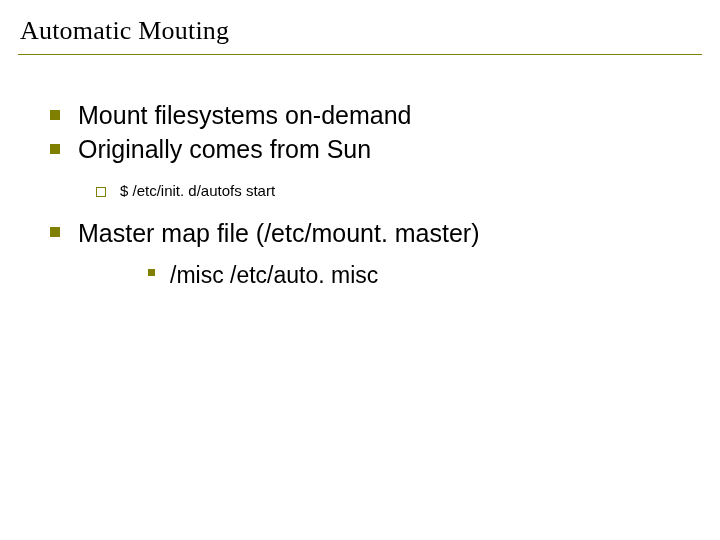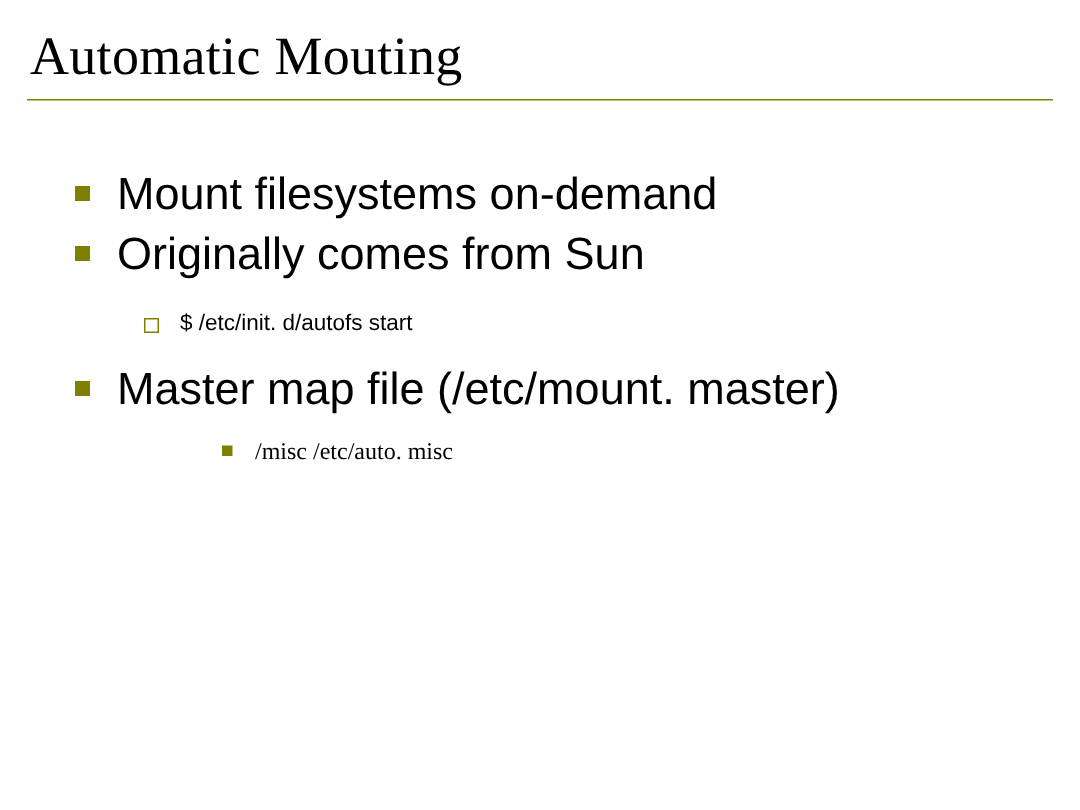--- a/index.html
+++ b/index.html
@@ -16,33 +16,33 @@
     position: relative;
     overflow: hidden;
   }
   .slide {
     padding: 10px 18px 18px 18px;
     width: 100%;
     height: 100%;
   }
   .title {
     font-family: "Times New Roman", Times, serif;
-    font-size: 36px;
+    font-size: 26px;
     font-weight: normal;
     padding: 6px 0 8px 2px;
     border-bottom: 1px solid #808000;
     margin-bottom: 44px;
     letter-spacing: 0.2px;
   }
   .level1 {
     margin-left: 32px;
   }
   .level1 li {
     list-style: none;
-    font-size: 30px;
+    font-size: 25px;
     line-height: 1.28;
     margin-bottom: 2px;
     position: relative;
     padding-left: 28px;
   }
   .level1 li::before {
     content: "";
     position: absolute;
     left: 0;
     top: 0.42em;
@@ -72,26 +72,25 @@
     height: 8px;
     border: 1px solid #808000;
     background: transparent;
   }
   .level3 {
     margin-left: 130px;
     margin-top: 10px;
   }
   .level3 li {
     list-style: none;
-    font-size: 16px;
+    font-size: 23px;
     line-height: 1.45;
     margin-bottom: 2px;
     position: relative;
     padding-left: 22px;
-    font-family: Liberation Serif, serif;
   }
   .level3 li::before {
     content: "";
     position: absolute;
     left: 0;
     top: 0.45em;
     width: 7px;
     height: 7px;
     background: #808000;
   }

